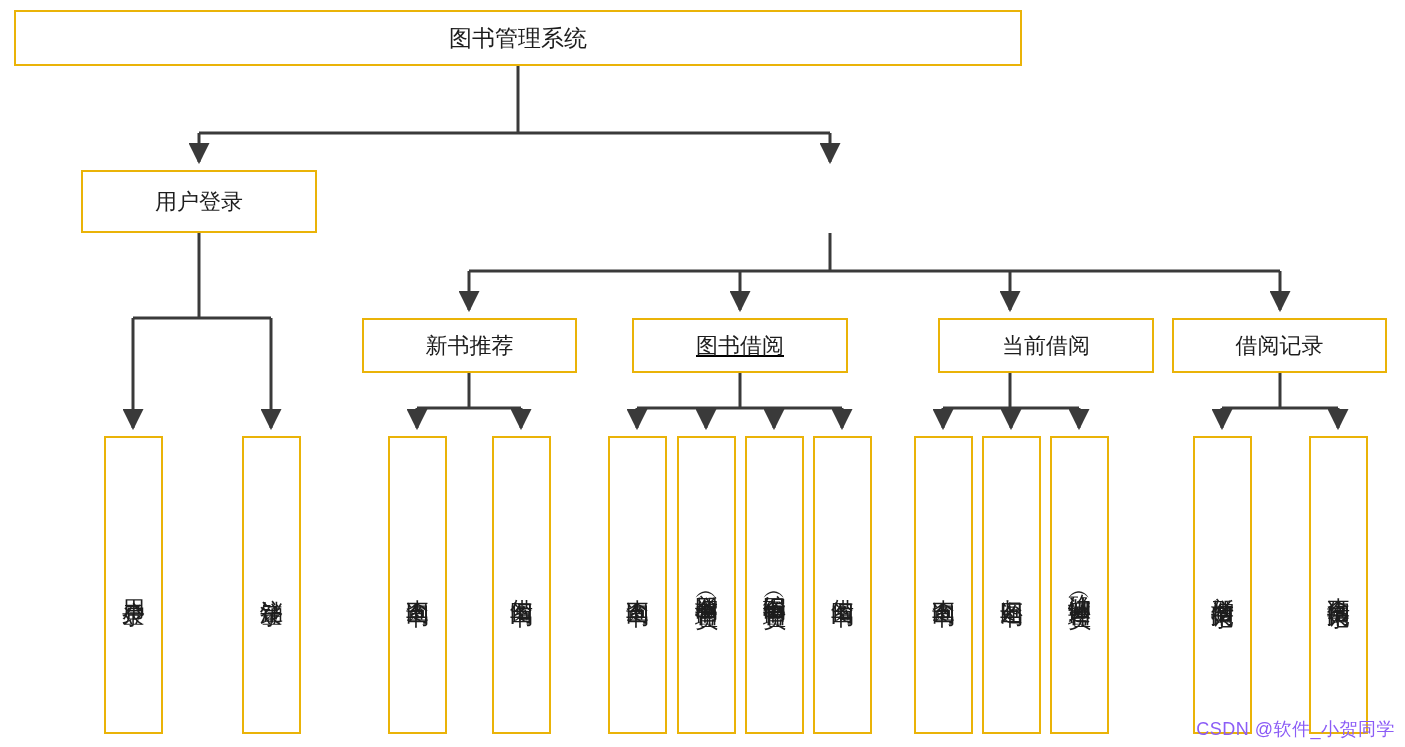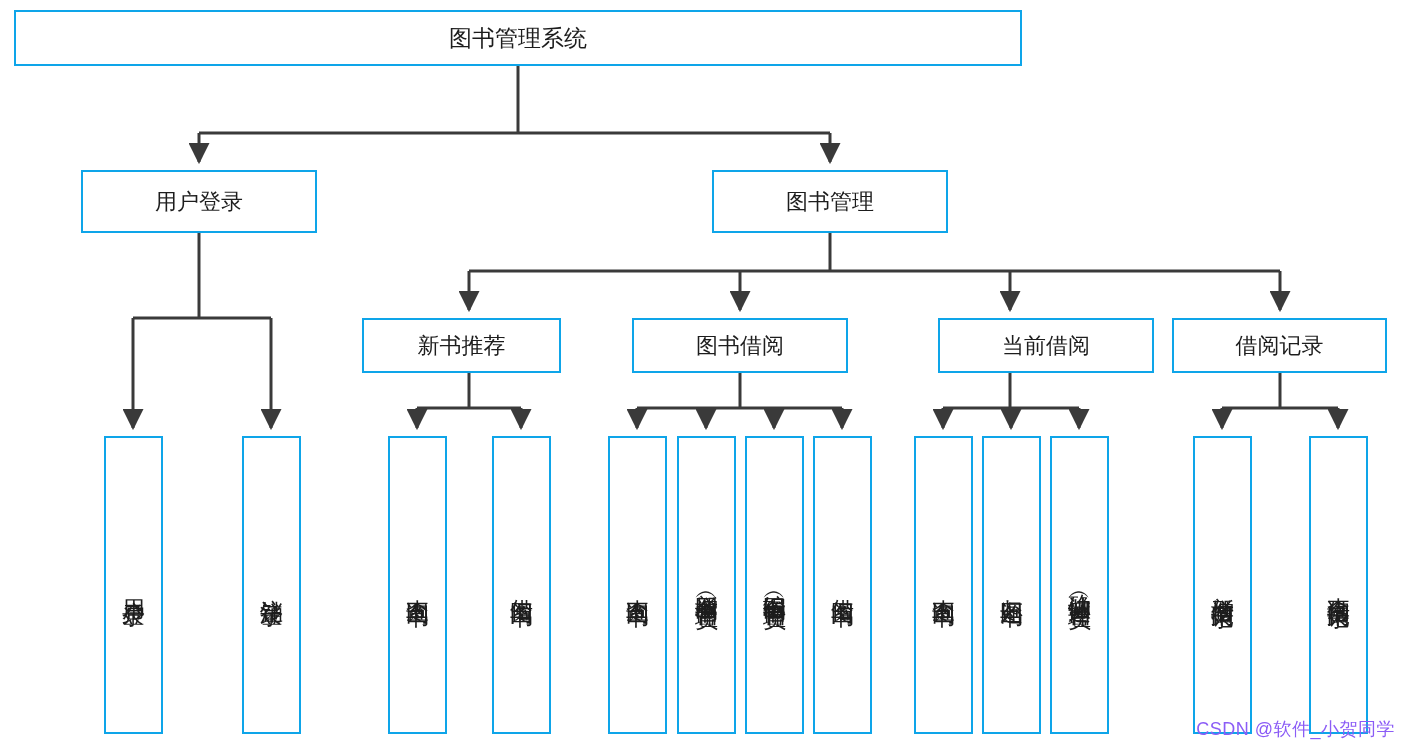--- a/index.html
+++ b/index.html
@@ -21,21 +21,21 @@
     position: absolute;
     left: 0;
     top: 0;
     width: 1405px;
     height: 747px;
   }
   .node {
     position: absolute;
     box-sizing: border-box;
     background: #ffffff;
-    border: 2px solid #0ea5e9;
+    border: 2px solid #eab308;
     display: flex;
     align-items: center;
     justify-content: center;
     z-index: 5;
   }
   .node-label {
     color: #1d1d1d;
     line-height: 1.0;
     white-space: nowrap;
   }
@@ -122,28 +122,25 @@
     </g>
   </svg>
 
   <div class="node root" style="left:14px; top:10px; width:1008px; height:56px;">
     <span class="node-label">图书管理系统</span>
   </div>
 
   <div class="node lvl2" style="left:81px; top:170px; width:236px; height:63px;">
     <span class="node-label">用户登录</span>
   </div>
-  <div class="node lvl2" style="left:712px; top:170px; width:236px; height:63px;">
-    <span class="node-label">图书管理</span>
-  </div>
 
-  <div class="node lvl3" style="left:362px; top:318px; width:199px; height:55px;">
+  <div class="node lvl3" style="left:362px; top:318px; width:215px; height:55px;">
     <span class="node-label">新书推荐</span>
   </div>
-  <div class="node lvl3" style="left:632px; top:318px; width:216px; height:55px;">
+  <div class="node lvl3" style="left:632px; top:318px; width:216px; height:55px;text-decoration:underline;">
     <span class="node-label">图书借阅</span>
   </div>
   <div class="node lvl3" style="left:902px; top:318px; width:216px; height:55px;margin-left:36px;">
     <span class="node-label">当前借阅</span>
   </div>
   <div class="node lvl3" style="left:1172px; top:318px; width:215px; height:55px;">
     <span class="node-label">借阅记录</span>
   </div>
 
   <div class="node leaf" style="left:104px; top:436px; width:59px; height:298px;">

